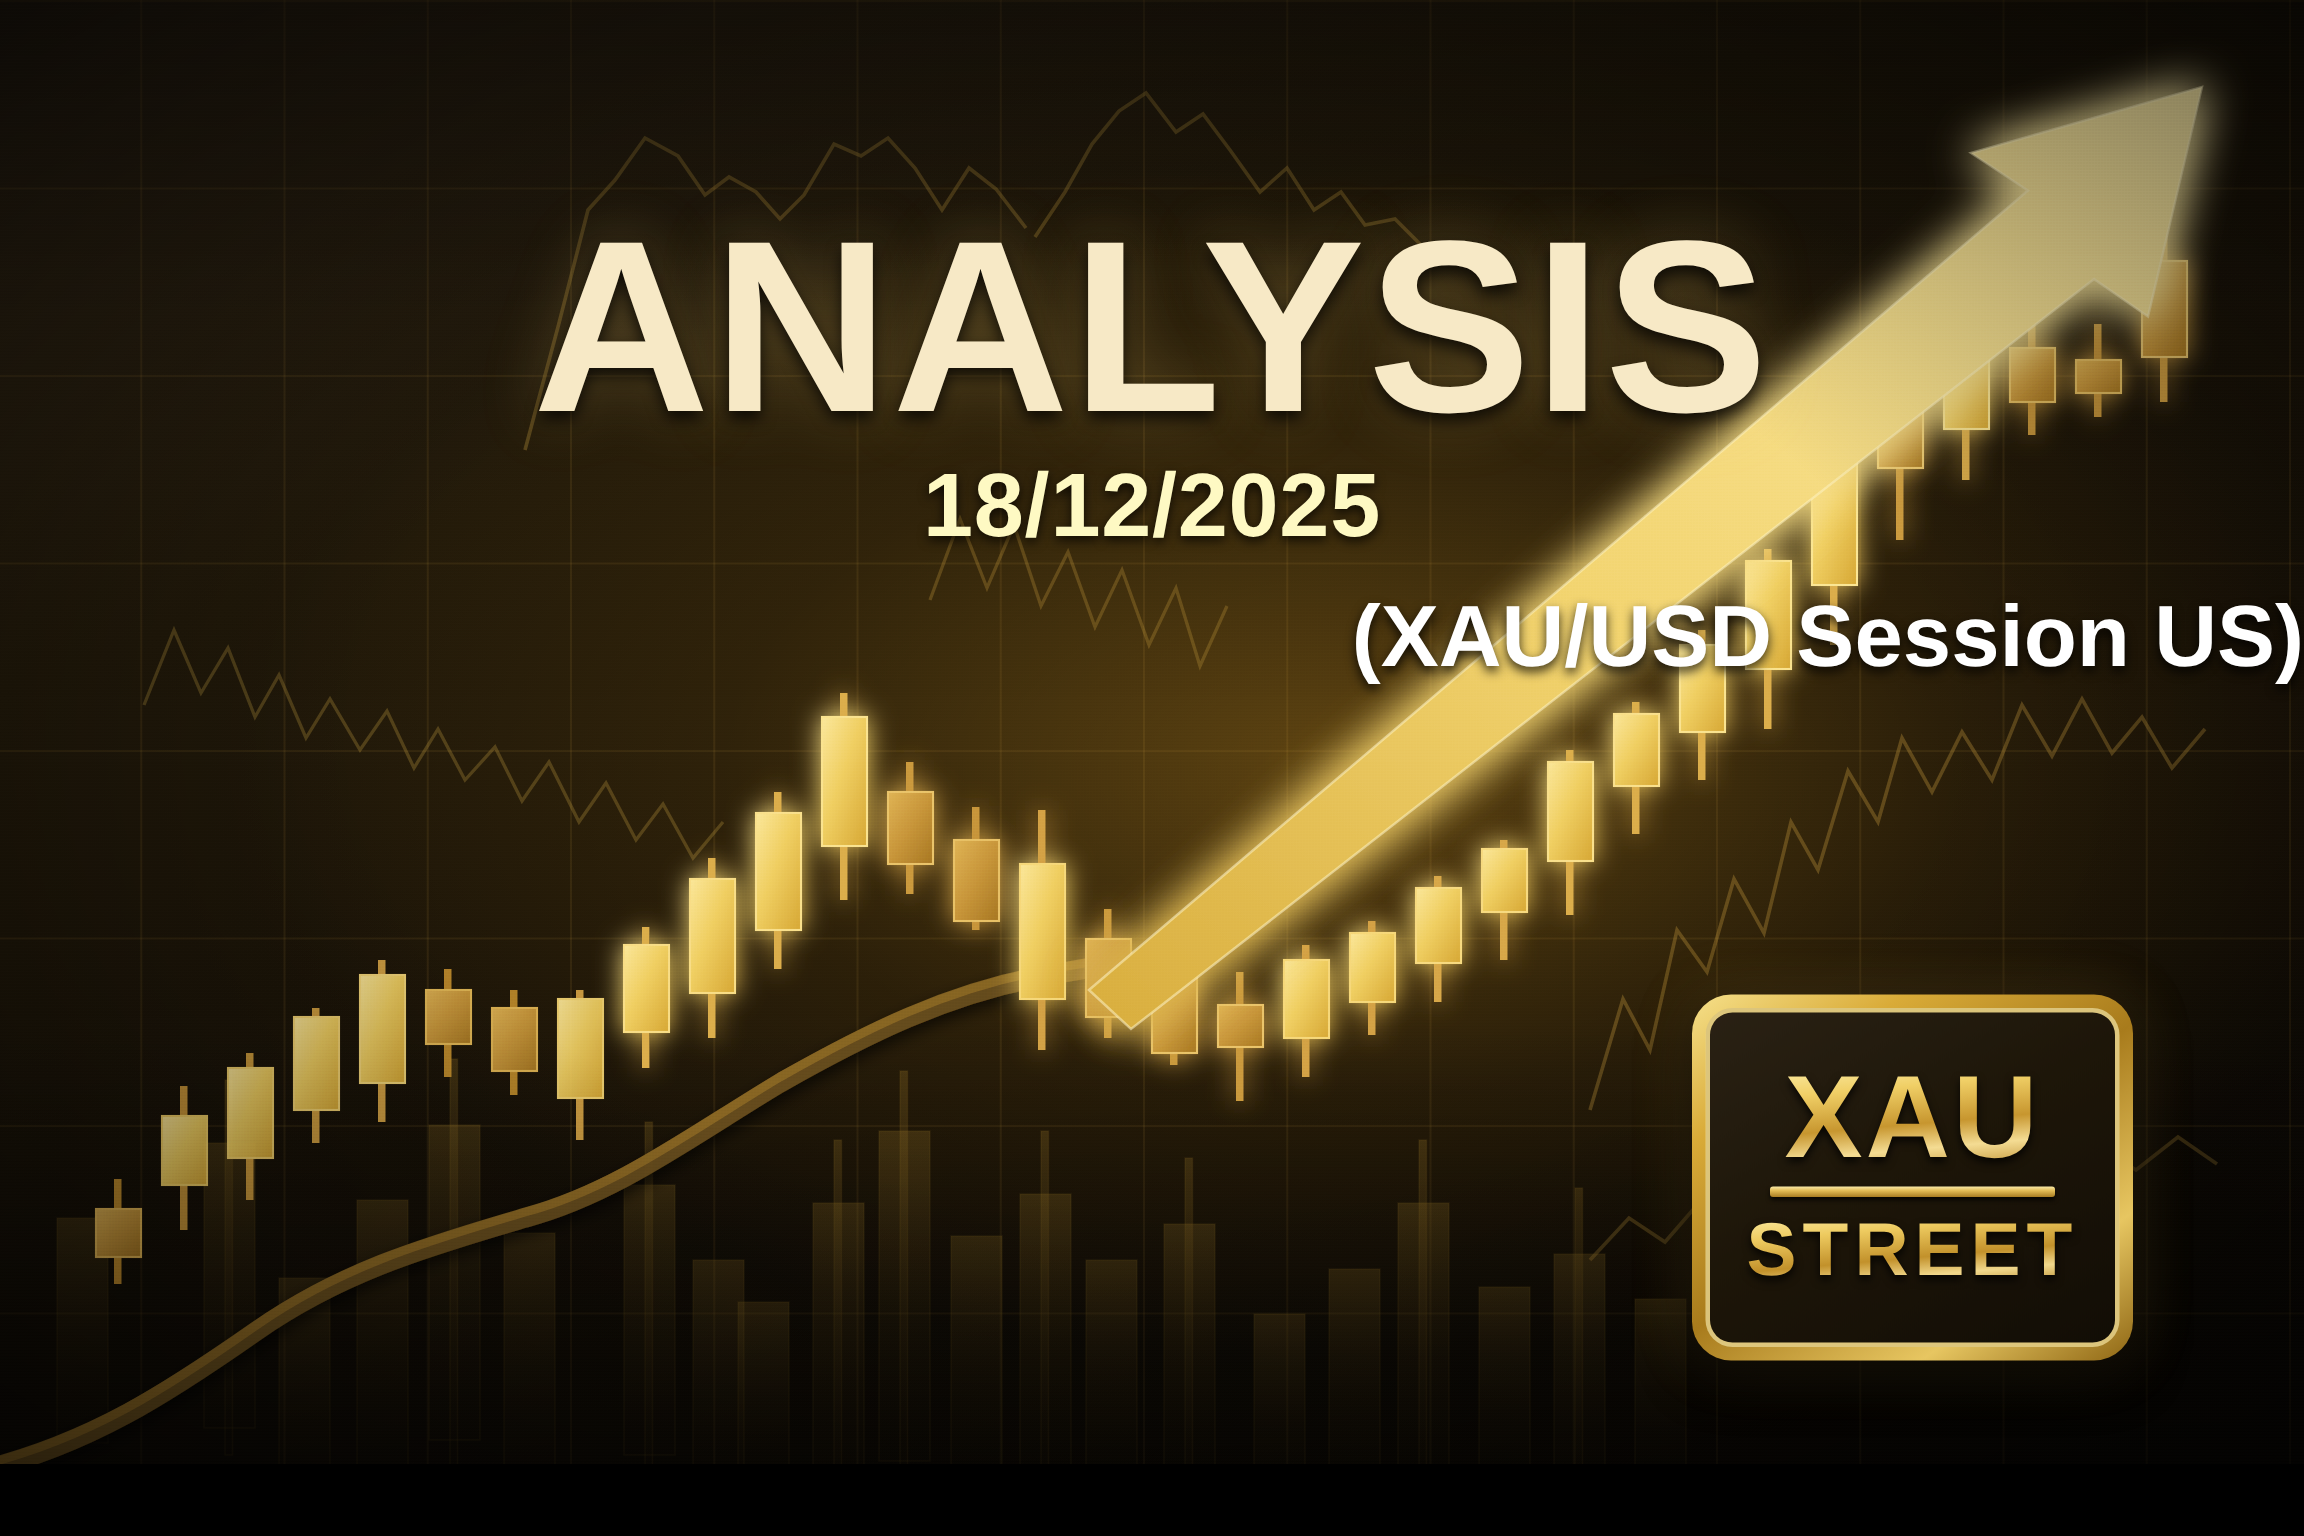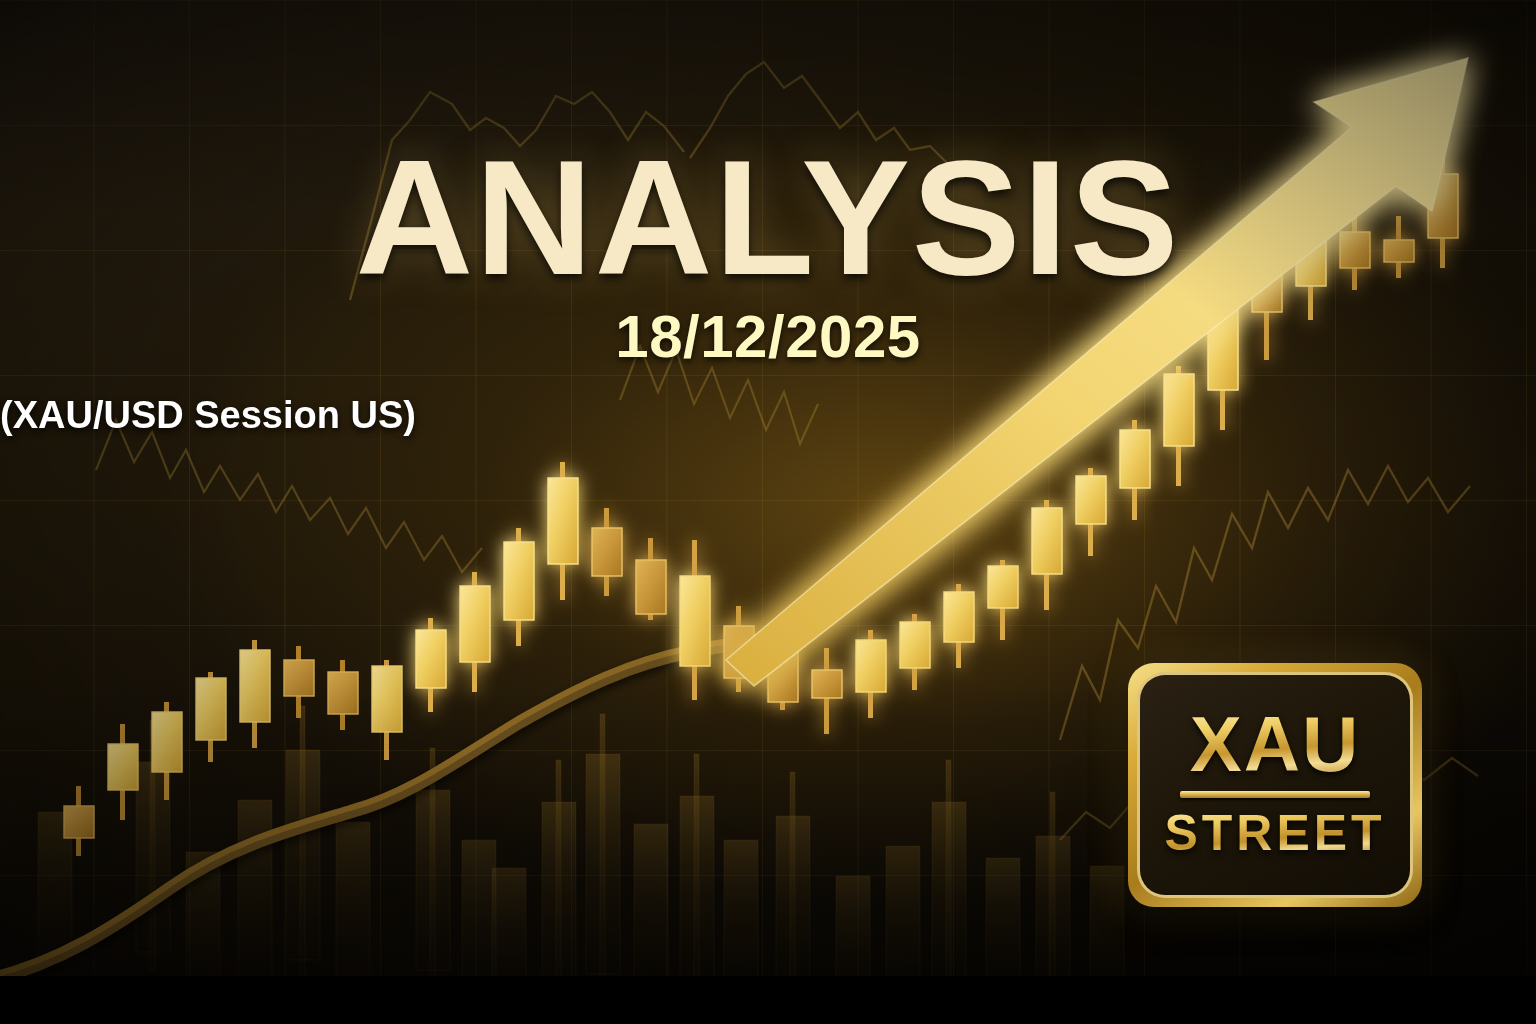--- a/index.html
+++ b/index.html
@@ -60,42 +60,42 @@
     text-align:center;
     font-size:60px; line-height:1;
     font-weight:700;
     letter-spacing:.5px;
     color:#fef9c3;
     text-shadow:0 3px 7px rgba(0,0,0,.75);
     z-index:40;
   }
   .subtitle{
     position:absolute; left:0; right:0; top:396px;
-    text-align:left;
-    font-size:38px; line-height:1;
+    text-align:right;
+    font-size:58px; line-height:1;
     font-weight:700;
     color:#ffffff;
     text-shadow:0 3px 7px rgba(0,0,0,.80);
     z-index:40;
   }
 
   
   .logo{
     position:absolute;
     left:1128px; top:663px; width:294px; height:244px;
     border-radius:26px;
     z-index:45;
     background:linear-gradient(145deg,#f6e08a 0%,#d9ab38 22%,#a87b1c 50%,#e7c661 78%,#8e6614 100%);
     padding:9px;
     box-sizing:border-box;
     box-shadow:0 10px 34px rgba(0,0,0,.70), 0 0 40px rgba(220,175,70,.22);
   }
   .logo-inner{
     width:100%;height:100%;
-    border-radius:28px;
+    border-radius:18px;
     background:linear-gradient(150deg,#2a2114 0%,#1d1609 45%,#120d05 100%);
     box-sizing:border-box;
     border:3px solid rgba(247,222,140,.88);
     display:flex;flex-direction:column;
     align-items:center;justify-content:center;
     padding:8px 32px 12px;
   }
   .logo-xau{
     font-size:78px;font-weight:700;line-height:.94;
     letter-spacing:2px;

